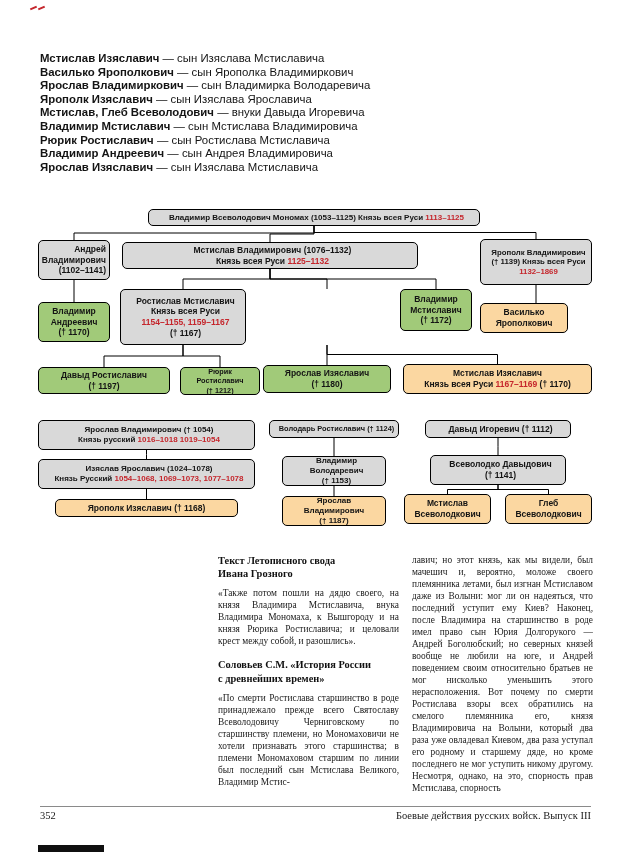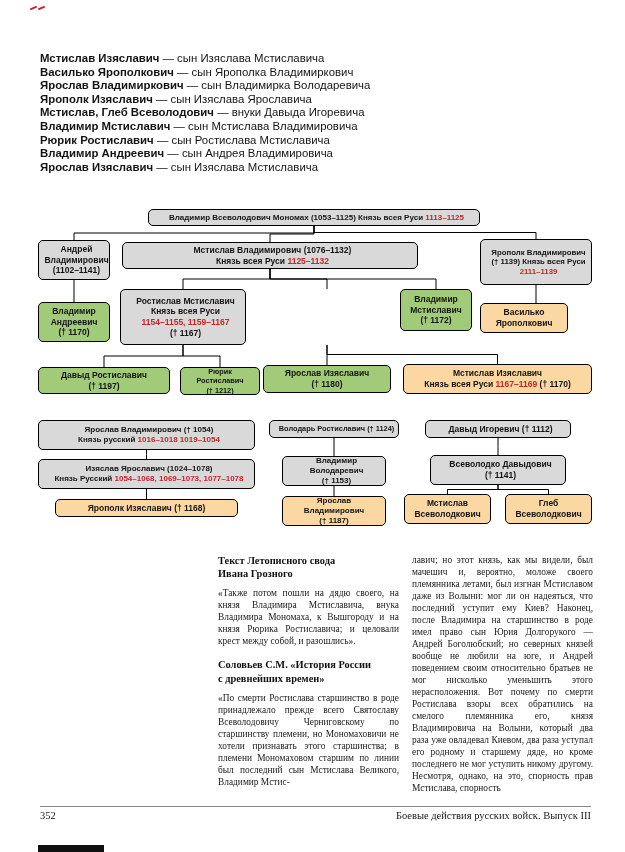--- a/index.html
+++ b/index.html
@@ -80,33 +80,33 @@
         <path d="M 146.5 489 V 494 H 146.5 V 499" fill="none" stroke="#000000" stroke-width="1"></path>
         <path d="M 334 438 V 447 H 334 V 456" fill="none" stroke="#000000" stroke-width="1"></path>
         <path d="M 334 486 V 491 H 334 V 496" fill="none" stroke="#000000" stroke-width="1"></path>
         <path d="M 498 438 V 446.5 H 498 V 455" fill="none" stroke="#000000" stroke-width="1"></path>
         <path d="M 498 485 V 489.5 H 447.5 V 494" fill="none" stroke="#000000" stroke-width="1"></path>
         <path d="M 498 485 V 489.5 H 548.5 V 494" fill="none" stroke="#000000" stroke-width="1"></path>
       </svg>
   <div class="tree-box gray" style="left: 148px; top: 209px; width: 332px; height: 17px; font-size: 8px;">
         <div class="tree-box-line"><span>Владимир Всеволодович Мономах (1053–1125) Князь всея Руси </span><span class="red-years">1113–1125</span></div>
       </div>
-      <div class="tree-box gray" style="left: 38px; top: 240px; width: 72px; height: 40px;">
+      <div class="tree-box gray" style="left: 38px; top: 240px; width: 72px; height: 40px; align-items: flex-end;">
         <div class="tree-box-line"><span>Андрей</span></div>
         <div class="tree-box-line"><span>Владимирович</span></div>
         <div class="tree-box-line"><span>(1102–1141)</span></div>
       </div>
       <div class="tree-box gray" style="left: 122px; top: 242px; width: 296px; height: 27px;">
         <div class="tree-box-line"><span>Мстислав Владимирович (1076–1132)</span></div>
         <div class="tree-box-line"><span>Князь всея Руси </span><span class="red-years">1125–1132</span></div>
       </div>
       <div class="tree-box gray" style="left: 480px; top: 239px; width: 112px; height: 46px; font-size: 7.8px;">
         <div class="tree-box-line"><span>Ярополк Владимирович</span></div>
         <div class="tree-box-line"><span>(† 1139) Князь всея Руси</span></div>
-        <div class="tree-box-line"><span class="red-years">2111–1139</span></div>
+        <div class="tree-box-line"><span class="red-years">1132–1869</span></div>
       </div>
       <div class="tree-box green" style="left: 38px; top: 302px; width: 72px; height: 40px;">
         <div class="tree-box-line"><span>Владимир</span></div>
         <div class="tree-box-line"><span>Андреевич</span></div>
         <div class="tree-box-line"><span>(† 1170)</span></div>
       </div>
       <div class="tree-box gray" style="left: 120px; top: 289px; width: 126px; height: 56px;">
         <div class="tree-box-line"><span>Ростислав Мстиславич</span></div>
         <div class="tree-box-line"><span>Князь всея Руси</span></div>
         <div class="tree-box-line"><span class="red-years">1154–1155, 1159–1167</span></div>

